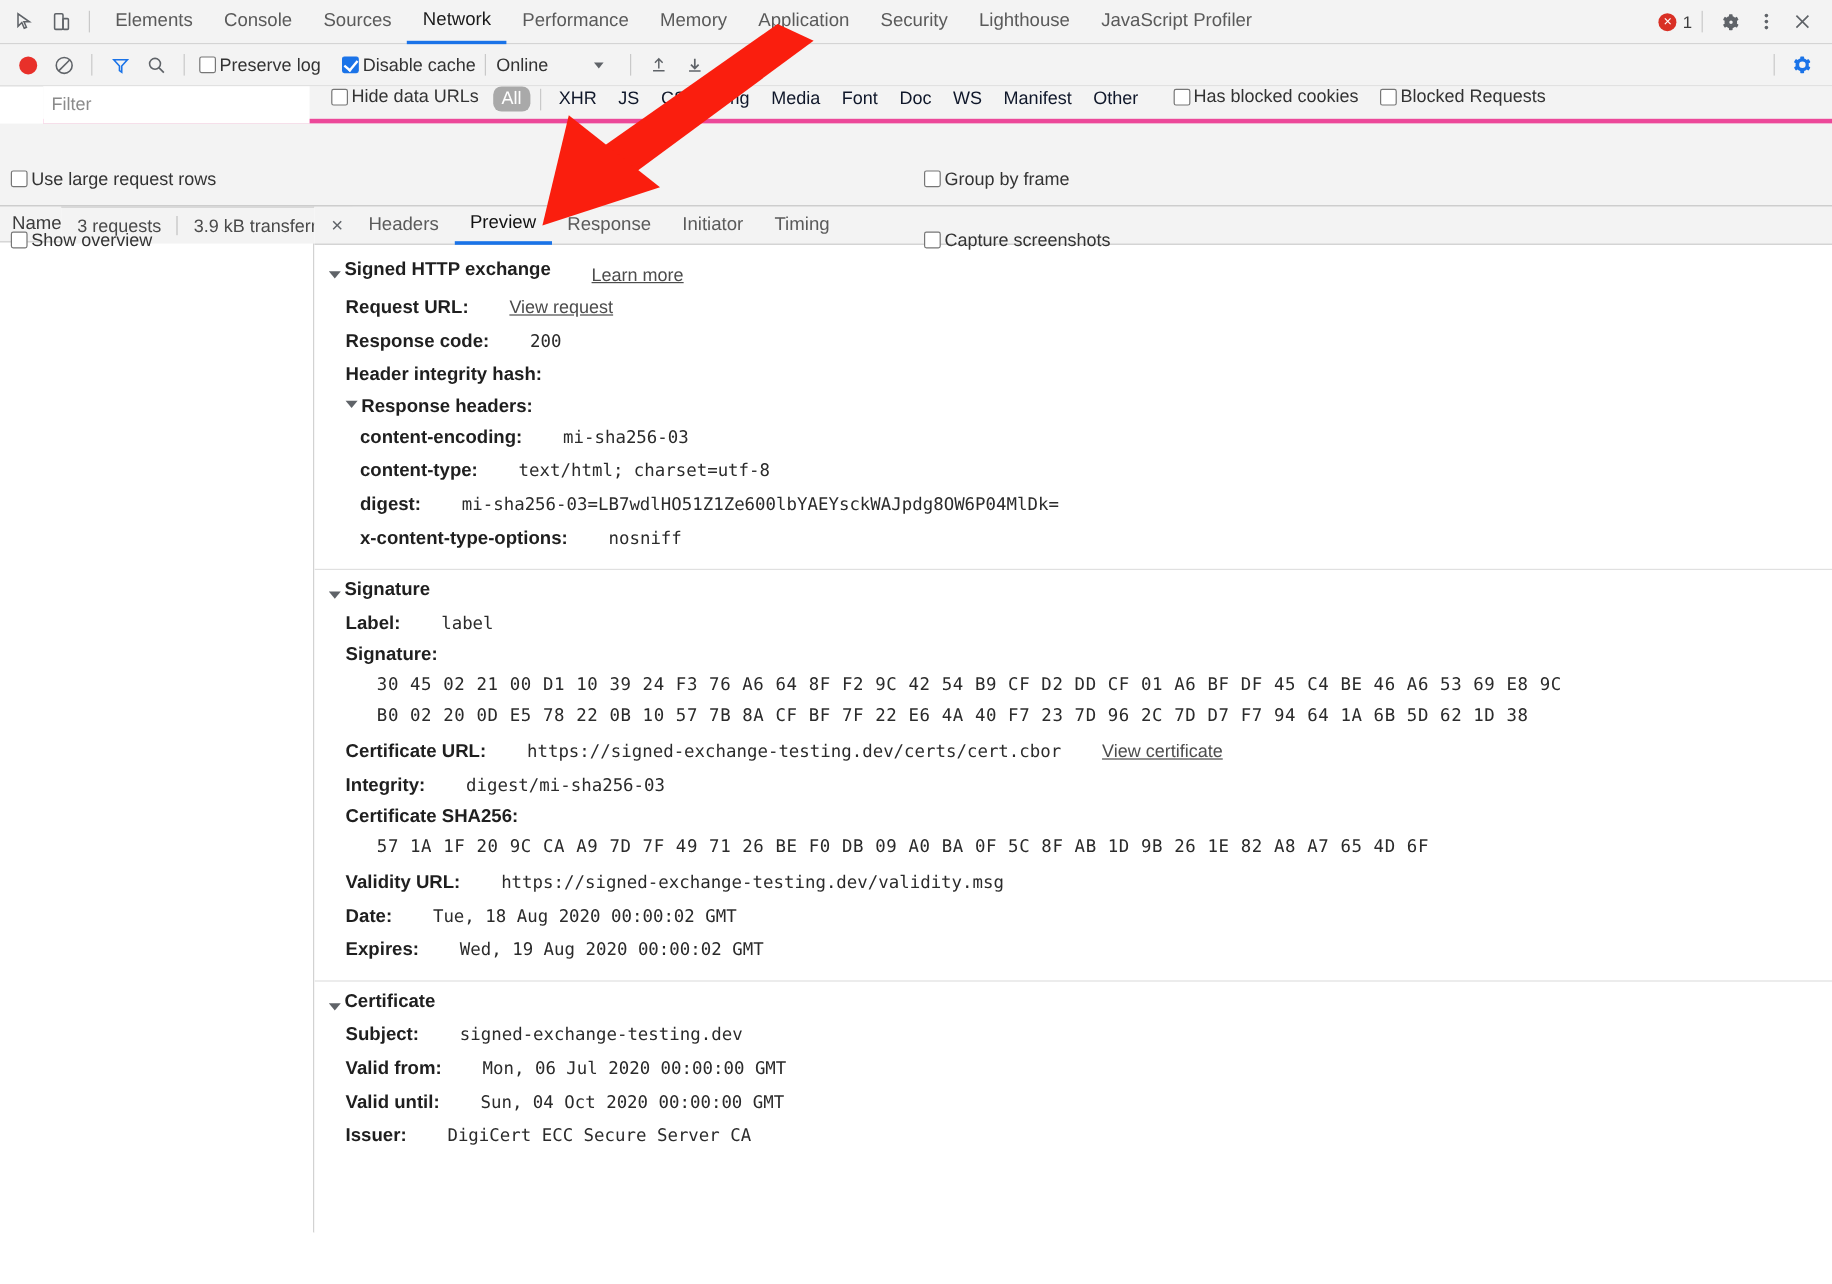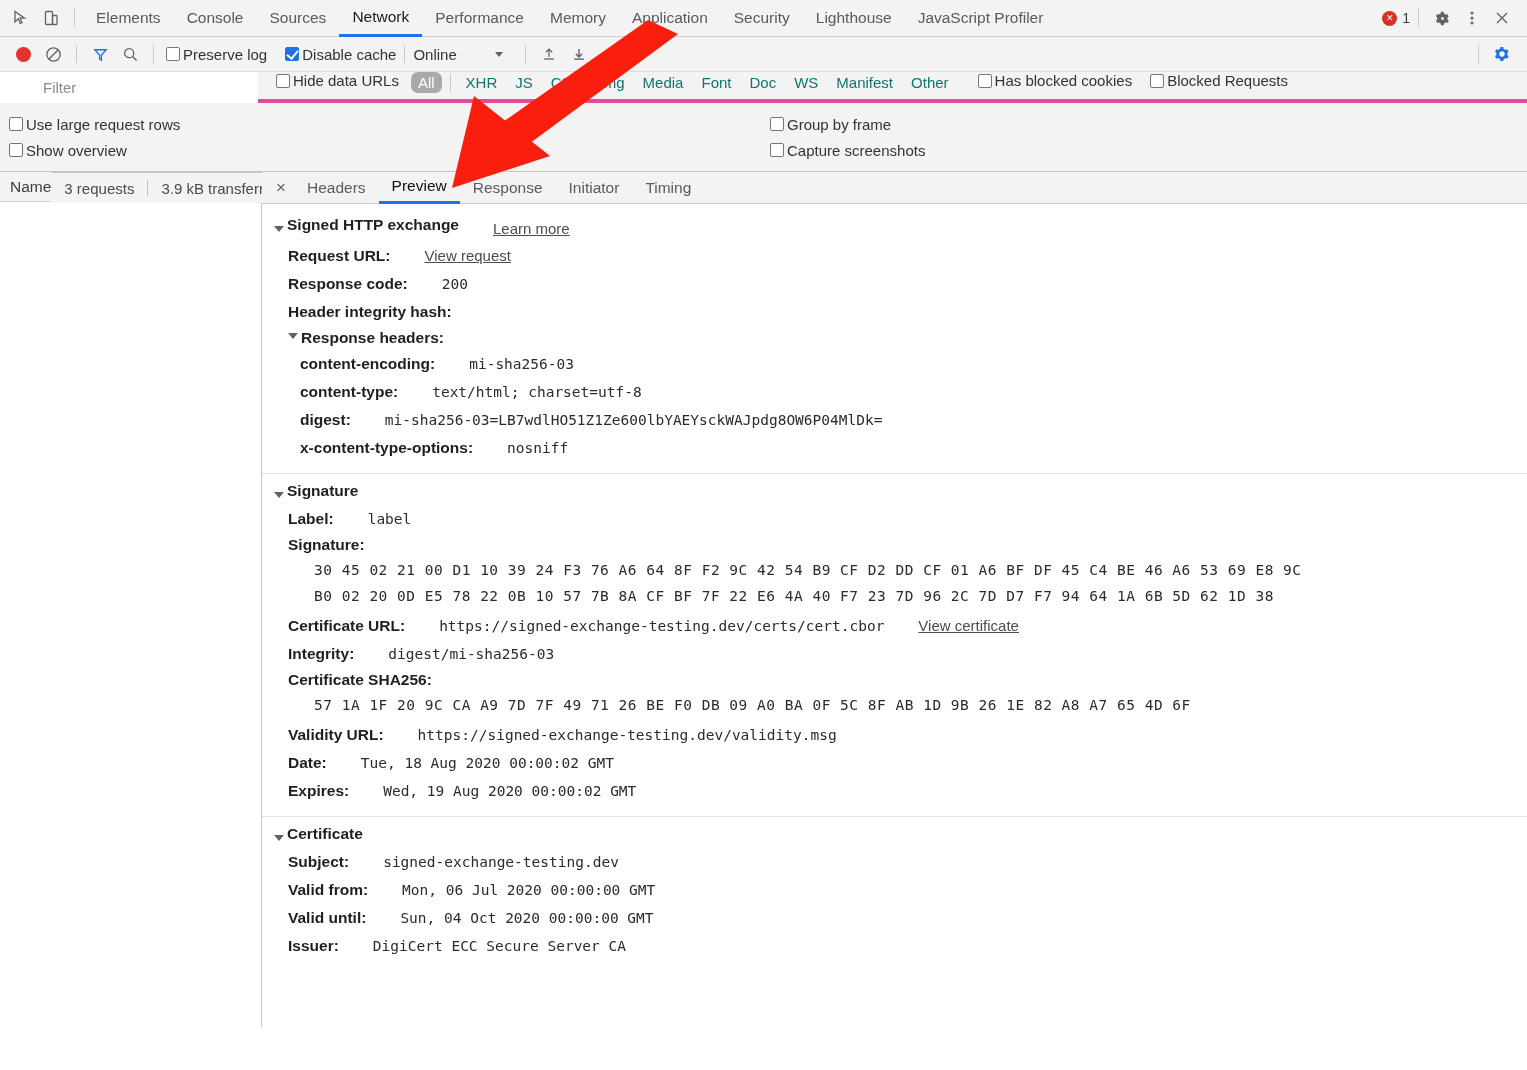--- a/index.html
+++ b/index.html
@@ -85,31 +85,31 @@
     margin-left: 36px;
   }
   .filter-input {
     width: 222px; height: 31px;
     border: none; outline: none; background: #fff;
     font-size: 15px; color: #222; padding-left: 7px;
     font-family: "Liberation Sans", sans-serif;
   }
   .filter-input::placeholder { color: #8b8b8b; }
   .type-pill {
-    font-size: 15px; color: #0f766e; padding: 2px 7px;
+    font-size: 15px; color: #0f172a; padding: 2px 7px;
     border-radius: 7px; cursor: pointer; white-space: nowrap;
   }
   .type-pill.sel { background: #a9a9a9; color: #fff; }
 
   
   .opts {
     background: #f3f3f3; border-bottom: 1px solid #c4c4c4;
     padding: 8px 0 10px 0; position: relative; height: 69px;
   }
-  .opt-line { display: flex; align-items: center; height: 26px; }
+  .opt-line { display: flex; align-items: center; height: 26px; margin-top: 25px; }
   .opt-left { width: 770px; padding-left: 9px; }
   .opt-right { }
 
   
   .main { display: flex; height: 855px; }
   .sidebar {
     width: 262px; flex: none;
     border-right: 1px solid #c7c7c7;
     background: #fff;
     display: flex; flex-direction: row;

